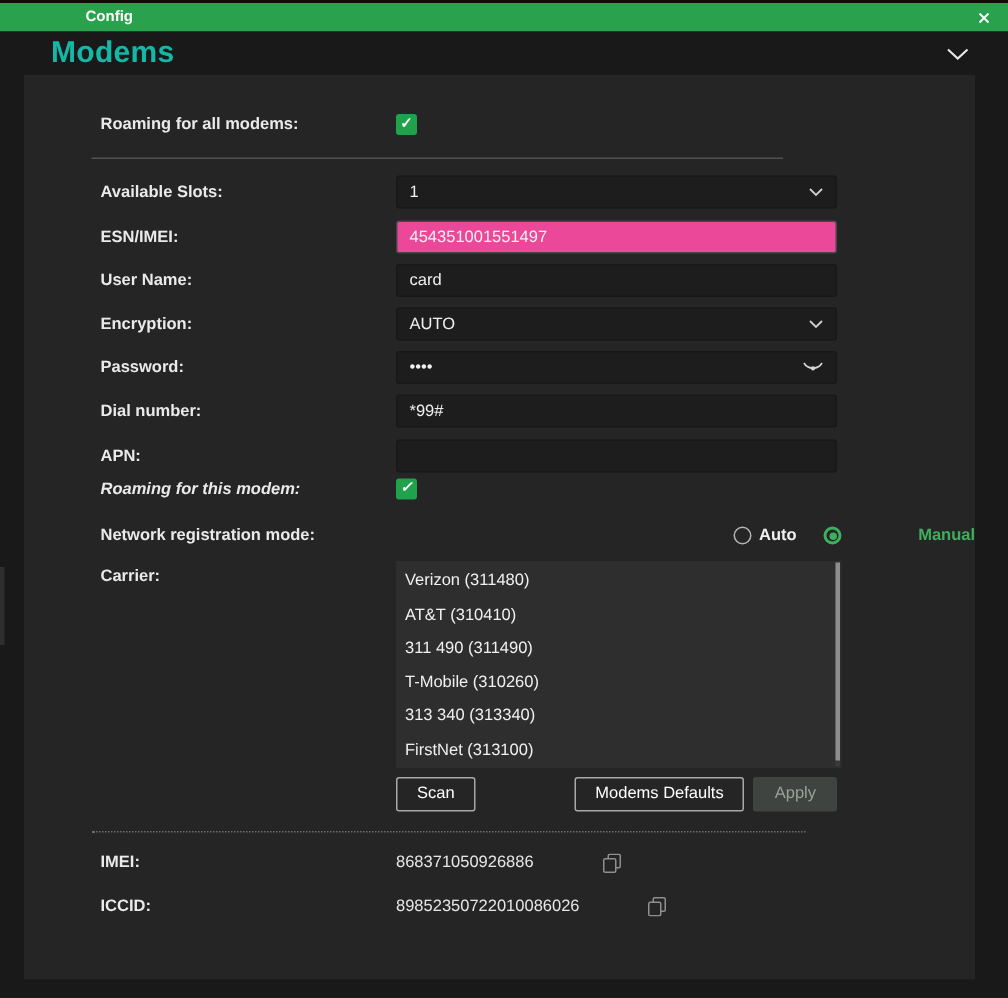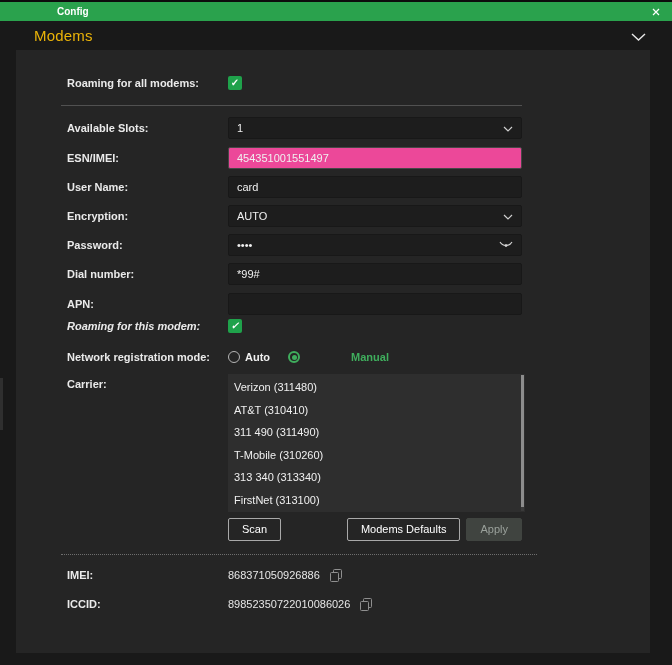--- a/index.html
+++ b/index.html
@@ -15,28 +15,28 @@
     padding:0 9px; box-sizing:border-box;
   }
   .titlebar-title { color:#ffffff; font-size:10px; font-weight:bold;padding-left:48px; }
   .titlebar-close { margin-left:auto; width:14px; height:14px; display:flex;
     align-items:center; justify-content:center; cursor:pointer; }
   
   .modems-header {
     height:29px; display:flex; align-items:center;
     padding:0 26px 0 34px; box-sizing:border-box; background:#191919;
   }
-  .modems-title { color:#eab308; font-size:15px; font-weight:normal; letter-spacing:.2px; }
+  .modems-title { color:#14b8a6; font-size:20px; font-weight:bold; letter-spacing:.2px; }
   .modems-chevron { margin-left:auto; }
   
   .panel {
     position:absolute; left:16px; top:50px; width:634px; height:603px;
     background:#252525;
   }
-  .row { display:flex; align-items:center; padding-left:51px; box-sizing:border-box; }
+  .row { display:flex; align-items:center; padding-left:51px; box-sizing:border-box;gap:36px; }
   .lbl { width:161px; flex-shrink:0; font-size:11px; font-weight:bold; color:#eaeaea; }
   .val { font-size:11px; color:#e6e6e6; }
   .ctl { width:294px; box-sizing:border-box; }
   
   .field, .select {
     height:22px; background:#1d1d1d; border:1px solid #181818; border-radius:2px;
     display:flex; align-items:center; padding:0 8px; box-sizing:border-box;
     font-size:11px; color:#f0f0f0; cursor:text;
   }
   .select { cursor:pointer; }
@@ -179,21 +179,21 @@
     <div class="field ctl">
       <span></span>
     </div>
   </div>
 
   <div class="row" style="margin-top:4px; height:14px;font-style:italic;">
     <span class="lbl">Roaming for this modem:</span>
     <span class="checkbox"></span>
   </div>
 
-  <div class="row" style="margin-top:16px; height:16px;">
+  <div class="row" style="margin-top:16px; height:16px;justify-content:space-between;">
     <span class="lbl">Network registration mode:</span>
     <div class="radio-group">
       <span class="radio-opt">
         <span class="radio-circle"></span>
         <span class="radio-label">Auto</span>
       </span>
       <span class="radio-opt selected">
         <span class="radio-circle"></span>
         <span class="radio-label">Manual</span>
       </span>

